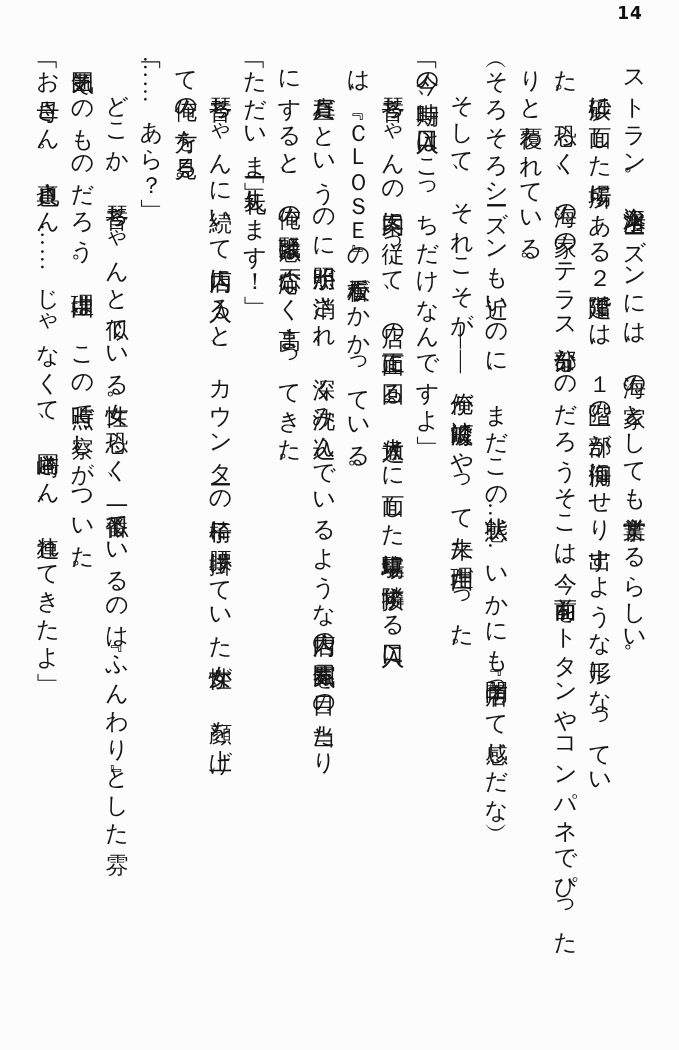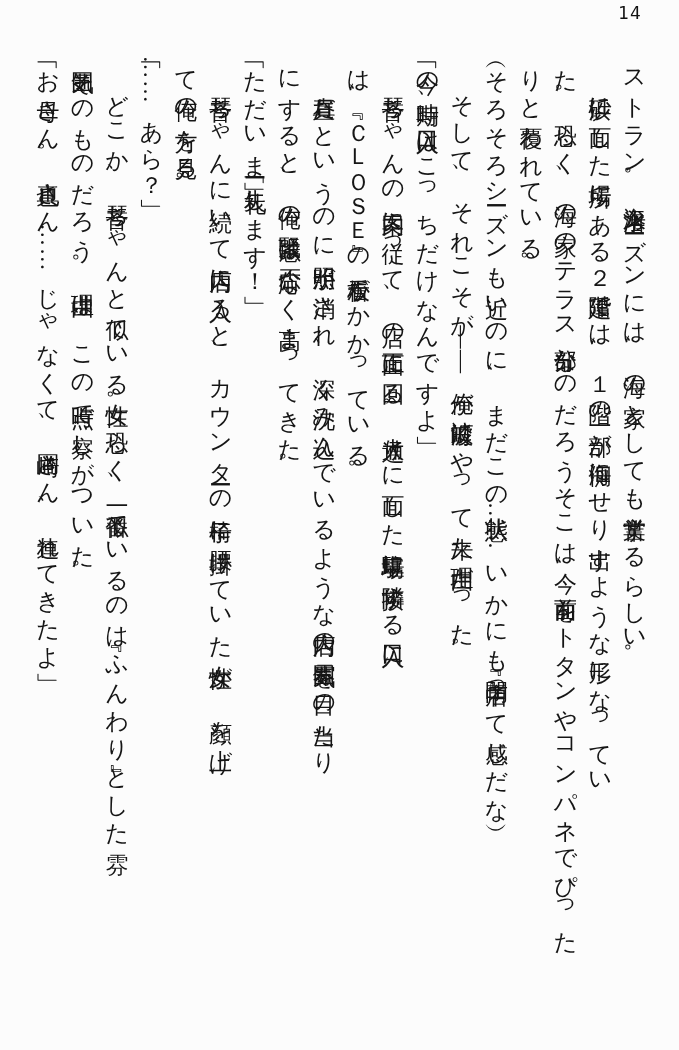--- a/index.html
+++ b/index.html
@@ -20,21 +20,21 @@
     color: #151515;
     font-family: "Liberation Serif", "DejaVu Serif", serif;
   }
   .page-number {
     position: absolute;
     top: 3px;
     left: 605px;
     width: 50px;
     text-align: center;
     font-family: "DejaVu Sans", "Liberation Sans", sans-serif;
-    font-weight: normal;
+    font-weight: bold;
     font-size: 17px;
     letter-spacing: 1px;
     color: #111;
   }
   .text-body {
     position: absolute;
     top: 54px;
     right: 28px;
     width: 624px;
     height: 994px;

